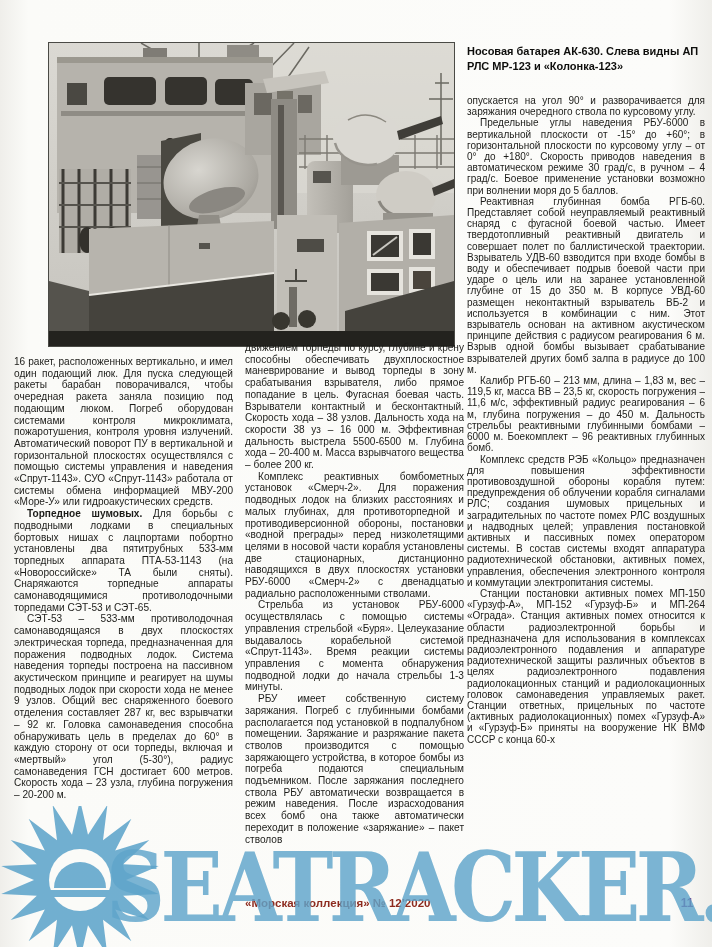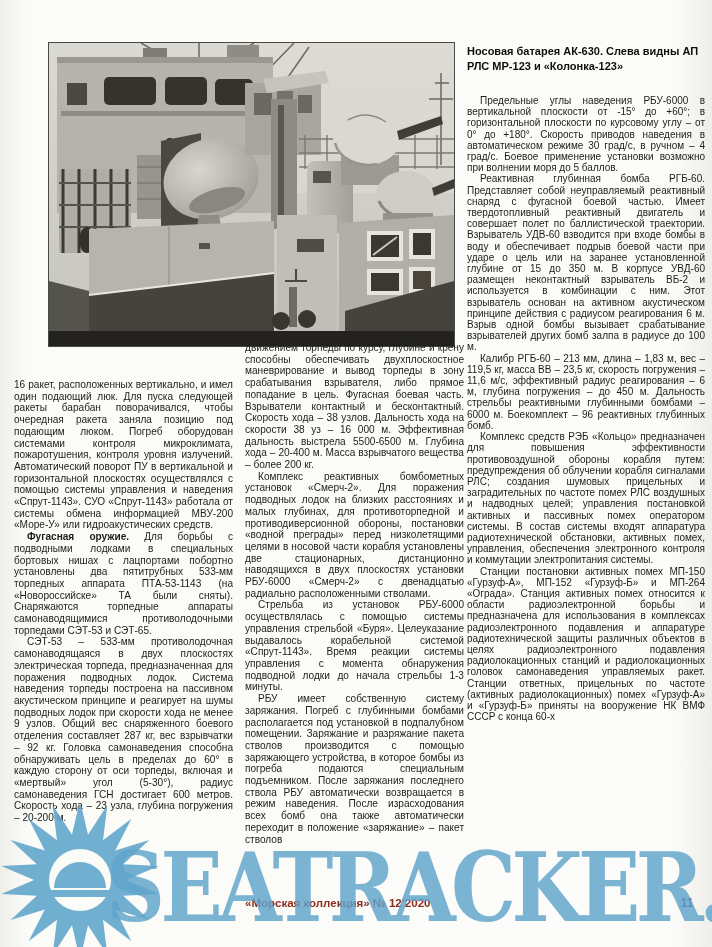--- a/index.html
+++ b/index.html
@@ -13,21 +13,21 @@
     border:1px solid #4a4a45;box-sizing:border-box;background:#cfccc6;
   }
   .photo-frame svg{display:block;width:100%;height:100%;}
   .caption{
     position:absolute;left:467px;top:44px;width:240px;
     font-size:11px;line-height:14.5px;font-weight:bold;color:#0e0e0c;
   }
   .col{position:absolute;text-align:justify;color:#1c1c19;}
   .col p{margin:0;}
   .col p.ind{text-indent:13px;}
-  .col-left{left:14px;top:356px;width:219px;height:545px;font-size:10.1px;line-height:11.7px;overflow:hidden;margin-top:23px;}
+  .col-left{left:14px;top:356px;width:219px;height:545px;font-size:10.1px;line-height:11.7px;overflow:hidden;}
   .col-mid{left:245px;top:342px;width:219px;height:532px;font-size:10.1px;line-height:11.7px;overflow:hidden;}
   .col-right{left:467px;top:95px;width:238px;height:798px;font-size:10px;line-height:11.2px;overflow:hidden;}
   .section-heading{
     font-weight:bold;text-align:center;font-size:13px;line-height:16px;
     letter-spacing:.6px;margin:8px 0 5px;text-indent:0;color:#0d0d0b;
   }
   .footer-journal{
     position:absolute;top:897px;left:245px;width:460px;text-align:left;
     font-weight:bold;font-size:11.5px;color:#8d2b1f;z-index:3;
   }
@@ -165,30 +165,31 @@
     <path d="M236,238 h22 M247,238 v-12" stroke="#4b4943" stroke-width="2" fill="none"></path>
     <circle cx="232" cy="278" r="9" fill="#38362f"></circle>
     <circle cx="258" cy="276" r="9" fill="#38362f"></circle>
     <rect x="0" y="288" width="405" height="15" fill="#23221e"></rect>
   </svg>
 </div>
 
 <div class="caption">Носовая батарея АК-630. Слева видны АП РЛС МР-123 и «Колонка-123»</div>
 
 <div class="col col-right">
+  <p><span>опускается на угол 90° и разворачивается для заряжания очередного ствола по курсовому углу.</span></p>
   <p class="ind"><span>Предельные углы наведения РБУ-6000 в вертикальной плоскости от -15° до +60°; в горизонтальной плоскости по курсовому углу – от 0° до +180°. Скорость приводов наведения в автоматическом режиме 30 град/с, в ручном – 4 град/с. Боевое применение установки возможно при волнении моря до 5 баллов.</span></p>
   <p class="ind"><span>Реактивная глубинная бомба РГБ-60. Представляет собой неуправляемый реактивный снаряд с фугасной боевой частью. Имеет твердотопливный реактивный двигатель и совершает полет по баллистической траектории. Взрыватель УДВ-60 взводится при входе бомбы в воду и обеспечивает подрыв боевой части при ударе о цель или на заранее установленной глубине от 15 до 350 м. В корпусе УВД-60 размещен неконтактный взрыватель ВБ-2 и используется в комбинации с ним. Этот взрыватель основан на активном акустическом принципе действия с радиусом реагирования 6 м. Взрыв одной бомбы вызывает срабатывание взрывателей других бомб залпа в радиусе до 100 м.</span></p>
   <p class="ind"><span>Калибр РГБ-60 – 213 мм, длина – 1,83 м, вес – 119,5 кг, масса ВВ – 23,5 кг, скорость погружения – 11,6 м/с, эффективный радиус реагирования – 6 м, глубина погружения – до 450 м. Дальность стрельбы реактивными глубинными бомбами – 6000 м. Боекомплект – 96 реактивных глубинных бомб.</span></p>
   <p class="ind"><span>Комплекс средств РЭБ «Кольцо» предназначен для повышения эффективности противовоздушной обороны корабля путем: предупреждения об облучении корабля сигналами РЛС; создания шумовых прицельных и заградительных по частоте помех РЛС воздушных и надводных целей; управления постановкой активных и пассивных помех оператором системы. В состав системы входят аппаратура радиотехнической обстановки, активных помех, управления, обеспечения электронного контроля и коммутации электропитания системы.</span></p>
   <p class="ind"><span>Станции постановки активных помех МП-150 «Гурзуф-А», МП-152 «Гурзуф-Б» и МП-264 «Ограда». Станция активных помех относится к области радиоэлектронной борьбы и предназначена для использования в комплексах радиоэлектронного подавления и аппаратуре радиотехнической защиты различных объектов в целях радиоэлектронного подавления радиолокационных станций и радиолокационных головок самонаведения управляемых ракет. Станции ответных, прицельных по частоте (активных радиолокационных) помех «Гурзуф-А» и «Гурзуф-Б» приняты на вооружение НК ВМФ СССР с конца 60-х</span></p>
 </div>
 
 <div class="col col-left">
   <p><span>16 ракет, расположенных вертикально, и имел один подающий люк. Для пуска следующей ракеты барабан поворачивался, чтобы очередная ракета заняла позицию под подающим люком. Погреб оборудован системами контроля микроклимата, пожаротушения, контроля уровня излучений. Автоматический поворот ПУ в вертикальной и горизонтальной плоскостях осуществлялся с помощью системы управления и наведения «Спрут-1143». СУО «Спрут-1143» работала от системы обмена информацией МВУ-200 «Море-У» или гидроакустических средств.</span></p>
-  <p class="ind"><b>Фугасная оружие.</b><span> Для борьбы с подводными лодками в специальных бортовых нишах с лацпортами побортно установлены два пятитрубных 533-мм торпедных аппарата ПТА-53-1143 (на «Новороссийске» ТА были сняты). Снаряжаются торпедные аппараты самонаводящимися противолодочными торпедами СЭТ-53 и СЭТ-65.</span></p>
+  <p class="ind"><b>Торпедное шумовых.</b><span> Для борьбы с подводными лодками в специальных бортовых нишах с лацпортами побортно установлены два пятитрубных 533-мм торпедных аппарата ПТА-53-1143 (на «Новороссийске» ТА были сняты). Снаряжаются торпедные аппараты самонаводящимися противолодочными торпедами СЭТ-53 и СЭТ-65.</span></p>
   <p class="ind"><span>СЭТ-53 – 533-мм противолодочная самонаводящаяся в двух плоскостях электрическая торпеда, предназначенная для поражения подводных лодок. Система наведения торпеды построена на пассивном акустическом принципе и реагирует на шумы подводных лодок при скорости хода не менее 9 узлов. Общий вес снаряженного боевого отделения составляет 287 кг, вес взрывчатки – 92 кг. Головка самонаведения способна обнаруживать цель в пределах до 60° в каждую сторону от оси торпеды, включая и «мертвый» угол (5-30°), радиус самонаведения ГСН достигает 600 метров. Скорость хода – 23 узла, глубина погружения – 20-200 м.</span></p>
 </div>
 
 <div class="col col-mid">
   <p><span>движением торпеды по курсу, глубине и крену способны обеспечивать двухплоскостное маневрирование и вывод торпеды в зону срабатывания взрывателя, либо прямое попадание в цель. Фугасная боевая часть. Взрыватели контактный и бесконтактный. Скорость хода – 38 узлов. Дальность хода на скорости 38 уз – 16 000 м. Эффективная дальность выстрела 5500-6500 м. Глубина хода – 20-400 м. Масса взрывчатого вещества – более 200 кг.</span></p>
   <p class="ind"><span>Комплекс реактивных бомбометных установок «Смерч-2». Для поражения подводных лодок на близких расстояниях и малых глубинах, для противоторпедной и противодиверсионной обороны, постановки «водной преграды» перед низколетящими целями в носовой части корабля установлены две стационарных, дистанционно наводящихся в двух плоскостях установки РБУ-6000 «Смерч-2» с двенадцатью радиально расположенными стволами.</span></p>
   <p class="ind"><span>Стрельба из установок РБУ-6000 осуществлялась с помощью системы управления стрельбой «Буря». Целеуказание выдавалось корабельной системой «Спрут-1143». Время реакции системы управления с момента обнаружения подводной лодки до начала стрельбы 1-3 минуты.</span></p>
   <p class="ind"><span>РБУ имеет собственную систему заряжания. Погреб с глубинными бомбами располагается под установкой в подпалубном помещении. Заряжание и разряжание пакета стволов производится с помощью заряжающего устройства, в которое бомбы из погреба подаются специальным подъемником. После заряжания последнего ствола РБУ автоматически возвращается в режим наведения. После израсходования всех бомб она также автоматически переходит в положение «заряжание» – пакет стволов</span></p>
 </div>
 

